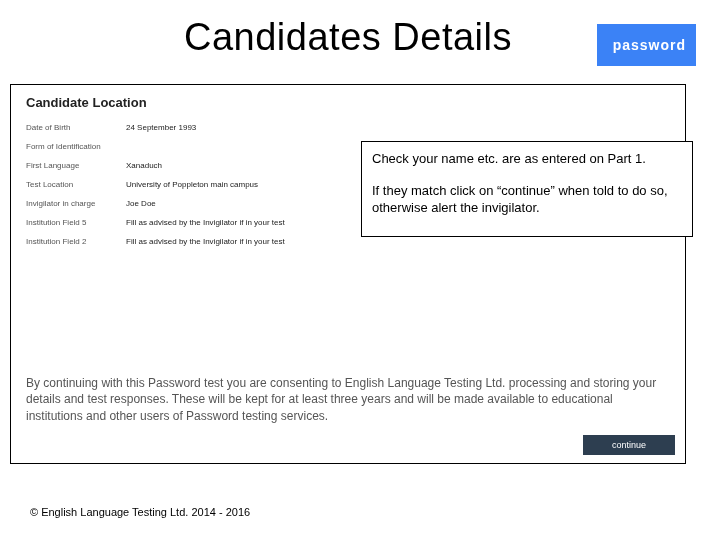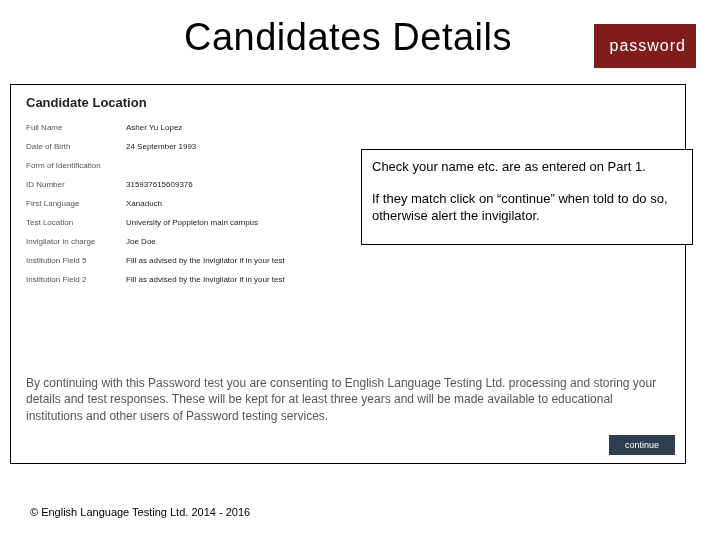--- a/index.html
+++ b/index.html
@@ -1,34 +1,34 @@
 <!DOCTYPE html>
 <html><head>
 <meta charset="utf-8">
 <style>
   html,body{margin:0;padding:0;background:#fff;font-family:"Segoe UI",Arial,sans-serif;color:#000}
   .slide{position:relative;width:696px;height:540px;overflow:hidden}
   .title{position:absolute;top:16px;left:0;right:0;text-align:center;font-size:38px;font-weight:400;color:#000;letter-spacing:0.5px}
   .logo-top{position:absolute;top:24px;right:0}
   .logo-inner{position:absolute;top:96px;right:6px}
-  .logo-shape{display:inline-block;background:#7f1d1d;color:#fff;font-size:16px;line-height:1;letter-spacing:1px;font-weight:normal}
+  .logo-shape{display:inline-block;background:#3b82f6;color:#fff;font-size:14px;line-height:1;letter-spacing:1px;font-weight:bold}
   .logo-top .logo-shape{padding:14px 10px 14px 16px}
   .logo-inner .logo-shape{padding:10px 8px 10px 12px}
   .app-frame{position:absolute;top:84px;left:10px;right:10px;height:378px;border:1px solid #000;background:#fff}
   .app-inner{position:absolute;top:0;left:0;right:0;bottom:0}
   .section-head{position:absolute;top:10px;left:15px;font-size:13px;font-weight:600;color:#222}
   .details{position:absolute;top:38px;left:15px;width:330px}
   .row{display:flex;margin-bottom:10px;font-size:8px;color:#333}
   .row .lab{flex:0 0 100px;color:#555}
   .row .val{flex:1;color:#222}
-  .callout{position:absolute;top:64px;left:350px;width:310px;border:1px solid #000;background:#fff;padding:8px 10px;font-size:13px;line-height:1.35}
+  .callout{position:absolute;top:56px;left:350px;width:310px;border:1px solid #000;background:#fff;padding:8px 10px;font-size:13px;line-height:1.35}
   .callout p{margin:0 0 14px 0}
   .callout p:last-child{margin-bottom:11px}
   .consent{position:absolute;bottom:38px;left:15px;right:15px;font-size:12px;color:#555;line-height:1.4}
-  .continue-btn{position:absolute;bottom:8px;right:10px;background:#2d3e50;color:#fff;font-size:9px;padding:5px 16px;border:none;cursor:pointer}
+  .continue-btn{position:absolute;bottom:8px;right:10px;background:#2d3e50;color:#fff;font-size:9px;padding:5px 29px;border:none;cursor:pointer}
   .footer{position:absolute;bottom:22px;left:30px;font-size:11px;color:#000}
 </style>
 </head>
 <body>
 <div class="slide">
 
   <div class="title">Candidates Details</div>
 
   <div class="logo-top">
     <span class="logo-shape">password</span>
@@ -38,33 +38,25 @@
     <div class="app-inner">
 
       <div class="logo-inner">
         <span class="logo-shape">password</span>
       </div>
 
       <div class="section-head">Candidate Location</div>
 
       <div class="details">
         <div class="row">
-            <span class="lab">Full Name</span>
-            <span class="val">Asher Yu Lopez</span>
-          </div>
-        <div class="row">
             <span class="lab">Date of Birth</span>
             <span class="val">24 September 1993</span>
           </div>
         <div class="row">
             <span class="lab">Form of Identification</span>
-          </div>
-        <div class="row">
-            <span class="lab">ID Number</span>
-            <span class="val">315937615609376</span>
           </div>
         <div class="row">
             <span class="lab">First Language</span>
             <span class="val">Xanaduch</span>
           </div>
         <div class="row">
             <span class="lab">Test Location</span>
             <span class="val">University of Poppleton main campus</span>
           </div>
         <div class="row">

